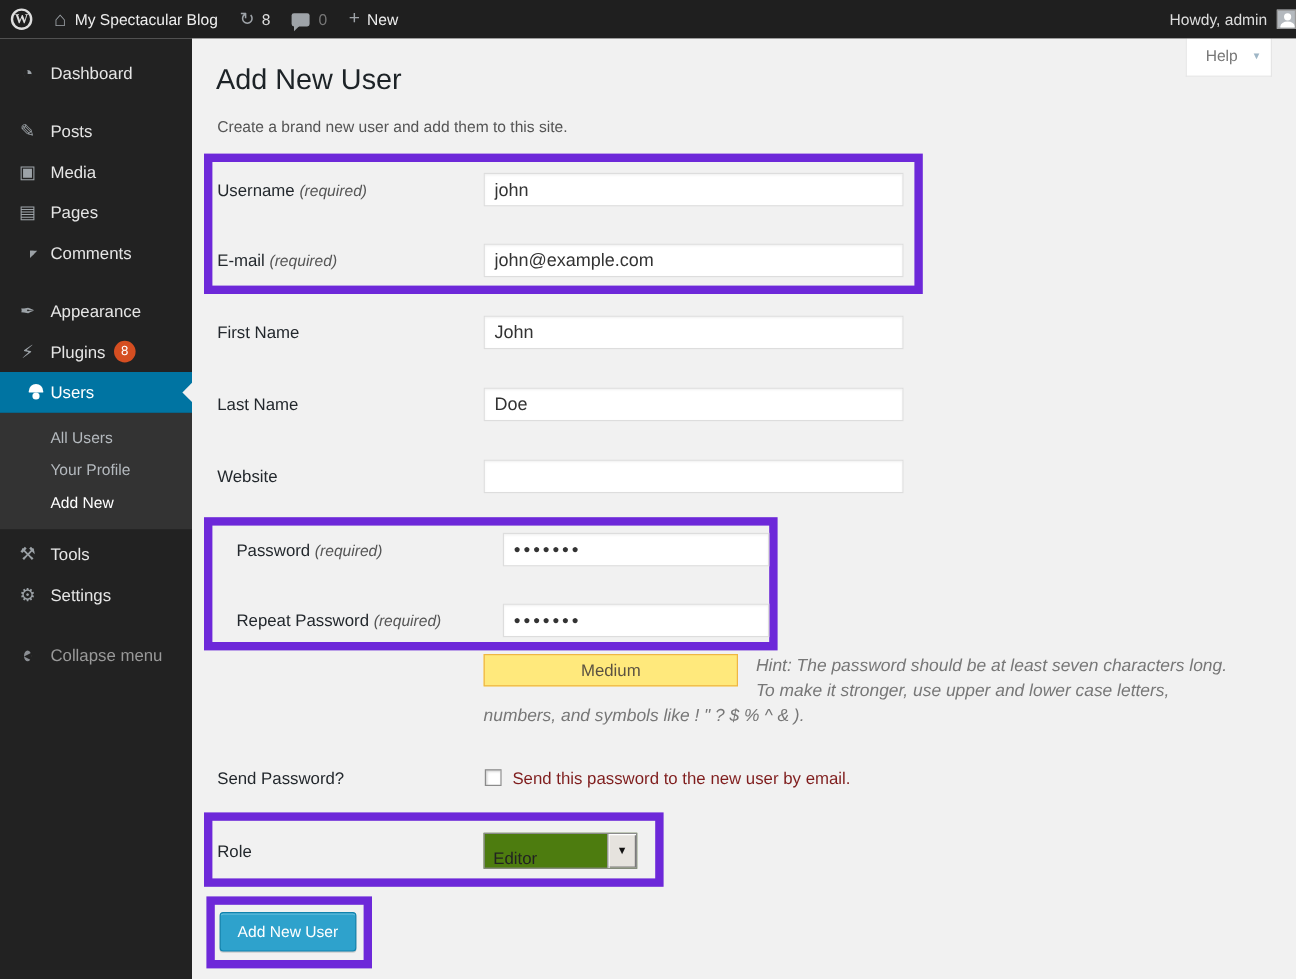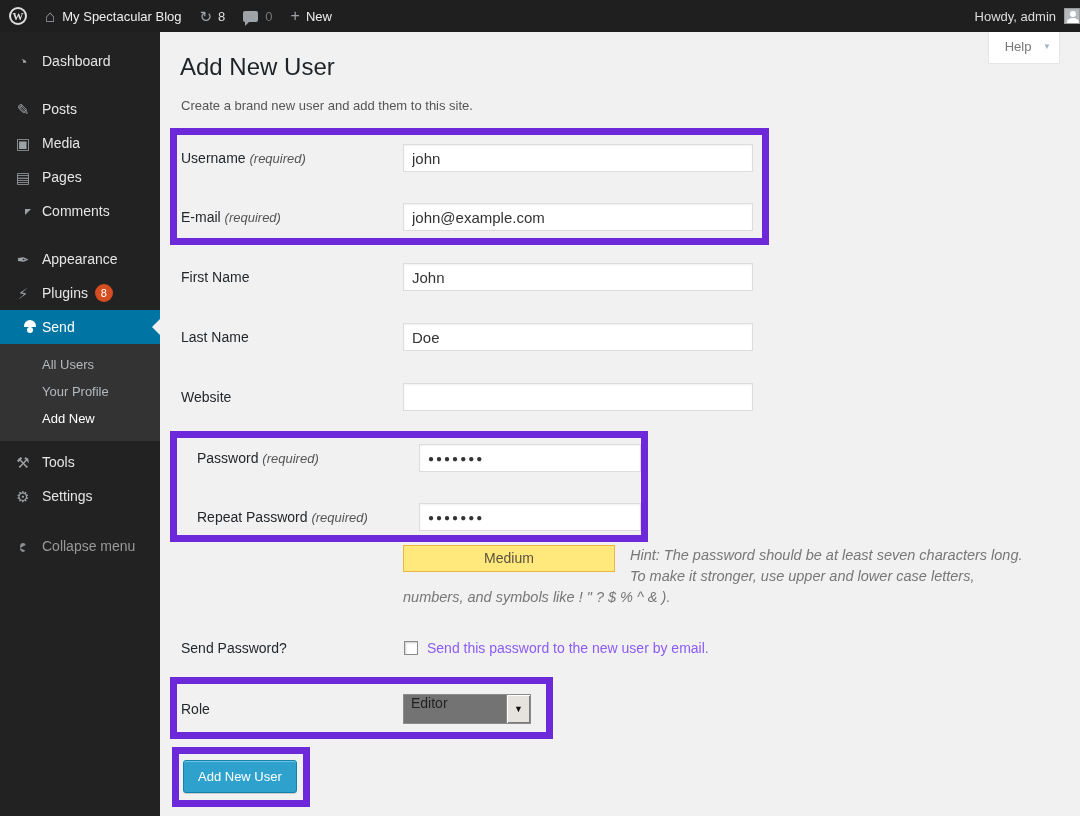--- a/index.html
+++ b/index.html
@@ -127,26 +127,26 @@
     text-align:center; line-height:25px; font-size:14px; color:#5b5242; margin-right:15px;
   }
   .pw-hint { margin:0; font-style:italic; font-size:14.5px; color:#777; line-height:21px; }
   .clear { clear:both; }
 
   .send-row { margin-top:32px; }
   .checkbox {
     width:14px; height:14px; border:1px solid #8b8b8b; background:#fff; margin:0 9px 0 1px;
     appearance:none; -webkit-appearance:none; box-shadow:inset 1px 1px 2px rgba(0,0,0,.2);
   }
-  .send-label { font-size:14px; color:#8b5cf6; }
+  .send-label { font-size:14px; color:#7f1d1d; }
 
   .group-c { margin:21px 0 0 10px; width:383px; padding:10px 0 8px 4px; }
   .role-select {
-    display:flex; width:128px; height:30px; border:1px solid #8b8b8b; background:#737373;
-    align-items:flex-start; cursor:pointer;
+    display:flex; width:128px; height:30px; border:1px solid #8b8b8b; background:#4d7c0f;
+    align-items:flex-end; cursor:pointer;
   }
   .role-value { flex:1; font-size:14px; color:#222; padding-left:7px; }
   .role-btn {
     width:24px; height:28px; background:#e6e3de;
     border-left:1px solid #8b8b8b; box-shadow:inset 1px 1px 0 #fff, inset -1px -1px 0 #7b7b7b;
     display:flex; align-items:center; justify-content:center;
     font-size:9px; color:#111;
   }
   .group-d { margin:8px 0 0 12px; width:138px; padding:6px 0 7px 4px; }
   .submit-btn {
@@ -214,21 +214,21 @@
     <span class="menu-icon">✒</span>
     <span>Appearance</span>
   </div>
   <div class="menu-item">
     <span class="menu-icon">⚡</span>
     <span>Plugins</span>
     <span class="badge">8</span>
   </div>
   <div class="menu-item current">
     <span class="menu-icon"><span class="person"></span></span>
-    <span>Send</span>
+    <span>Users</span>
     <span class="arrow-notch"></span>
   </div>
   <div class="submenu">
     <div class="submenu-item">All Users</div>
     <div class="submenu-item">Your Profile</div>
     <div class="submenu-item current">Add New</div>
   </div>
   <div style="height:4px"></div>
   <div class="menu-item">
     <span class="menu-icon">⚒</span>

